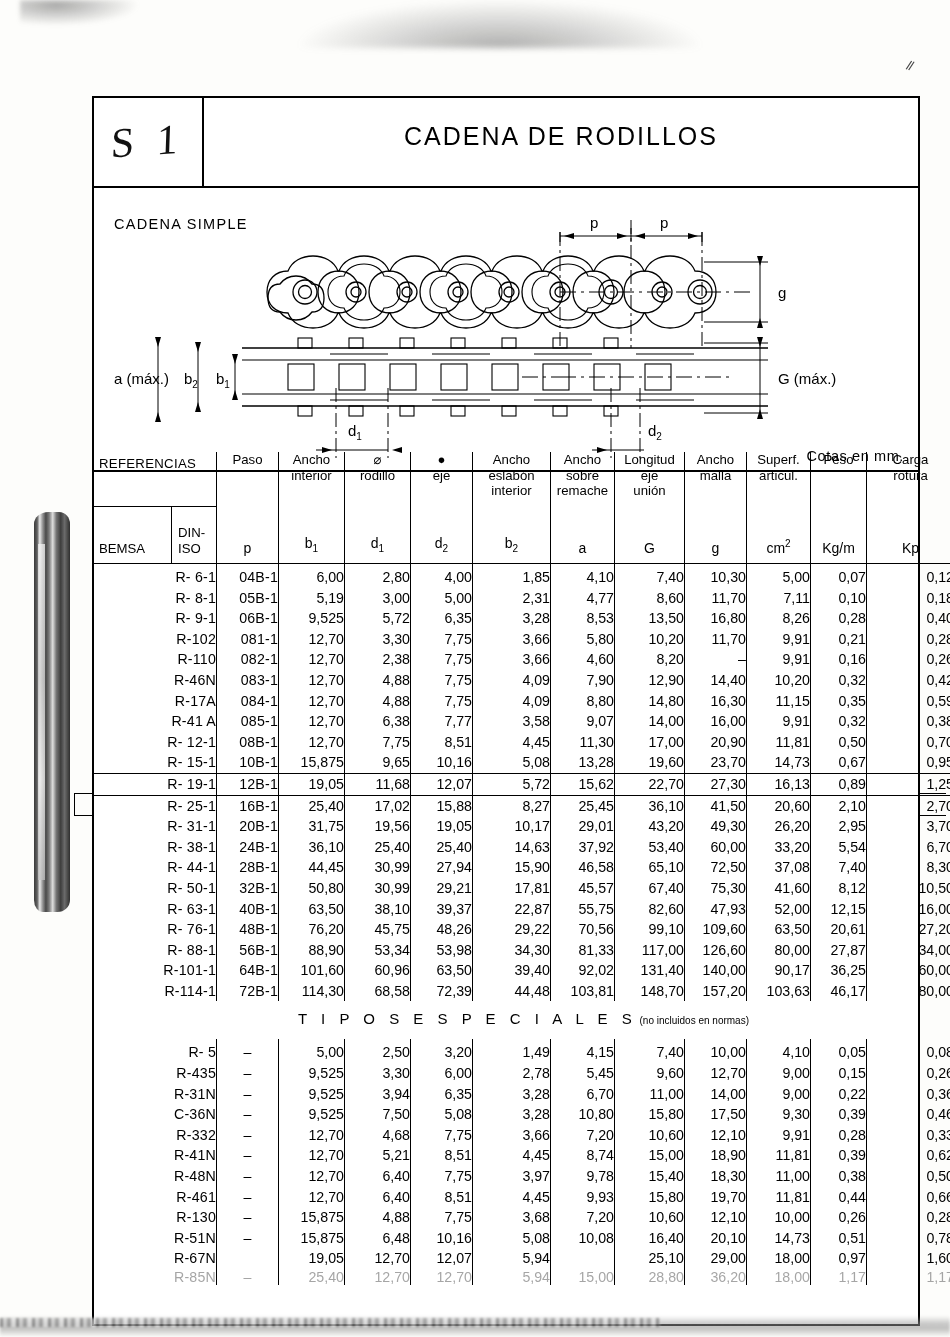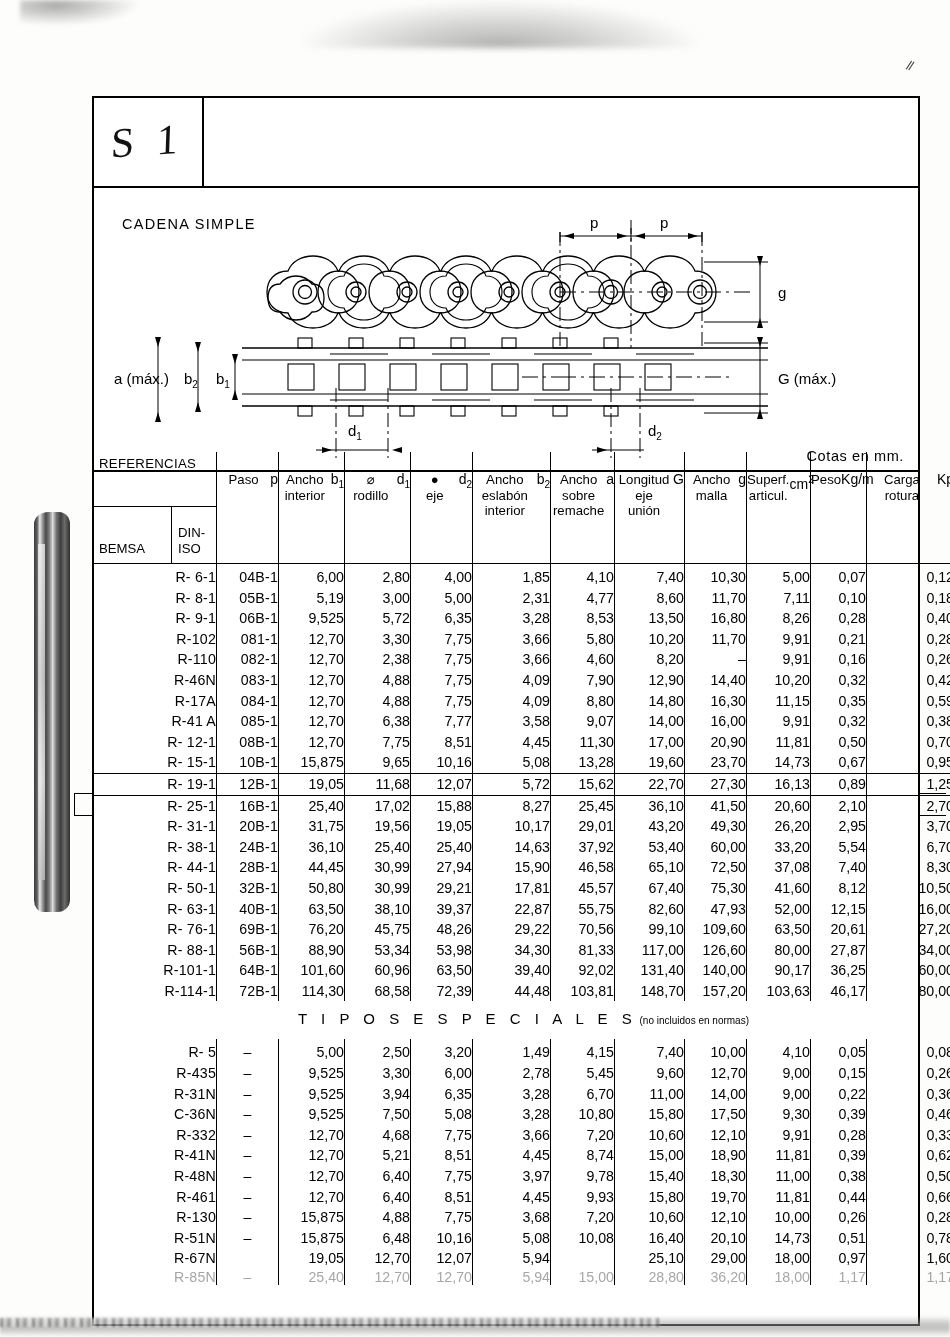--- a/index.html
+++ b/index.html
@@ -141,21 +141,21 @@
 
   
   .diagram {
     position: absolute;
     left: 92px; top: 188px;
     width: 828px; height: 284px;
     box-sizing: border-box;
     border-bottom: 2px solid #000;
   }
   .diag-label {
-    position: absolute; left: 30px; top: 28px;
+    position: absolute; left: 22px; top: 28px;
     font-size: 14.5px; letter-spacing: 1.3px;
   }
   .cotas {
     position: absolute; right: 16px; bottom: 6px;
     font-size: 14.5px; letter-spacing: .6px;
   }
   .svgwrap { position:absolute; left:0; top:0; width:828px; height:284px; }
 
   
   .tablewrap {
@@ -198,21 +198,21 @@
     font-size: 13.2px;
   }
   .ref-bot { display:flex; height: 56px; }
   .ref-bot > div {
     display:flex; align-items:flex-end;
     padding: 0 0 7px 6px;
     font-size: 13.2px;
   }
   .ref-bemsa { width: 72px; border-right: 1.4px solid #000; }
   .ref-diniso { flex:1; }
-  .hdr-stack { display:flex; flex-direction:row; height:100%;margin-top:20px; }
+  .hdr-stack { display:flex; flex-direction:column; height:100%; }
   .hdr-words { flex: 1 1 auto; }
   .hdr-sym { padding-bottom: 7px; font-size: 14px; }
   .sub { font-size: 10px; vertical-align: sub; }
   .sup { font-size: 10px; vertical-align: super; }
 
   tbody td {
     font-size: 14.2px;
     height: 20.6px;
     line-height: 20.6px;
     text-align: right;
@@ -257,20 +257,21 @@
   <div class="scan-spine"></div>
   <div class="page-corner-mark">//</div>
 
   <div class="frame"></div>
 
   <div class="titleblock">
     <div class="tb-ref">
       <span class="tb-ref-hand">S 1</span>
     </div>
     <div class="tb-mid">
+      <div class="tb-title">CADENA DE RODILLOS</div>
     </div>
   </div>
 
   <div class="diagram">
     <div class="diag-label">CADENA SIMPLE</div>
     <div class="cotas">Cotas en mm.</div>
 
     <svg class="svgwrap" viewBox="0 0 828 284">
       <g stroke="#000" fill="none" stroke-width="1.3">
 
@@ -817,21 +818,21 @@
             <td>55,75</td>
             <td>82,60</td>
             <td>47,93</td>
             <td>52,00</td>
             <td>12,15</td>
             <td>16,00</td>
             <td class="carga">38000</td>
           </tr>
           <tr>
             <td class="lbl-bemsa">R- 76-1</td>
-            <td class="lbl-bemsa">69B-1</td>
+            <td class="lbl-bemsa">48B-1</td>
             <td>76,20</td>
             <td>45,75</td>
             <td>48,26</td>
             <td>29,22</td>
             <td>70,56</td>
             <td>99,10</td>
             <td>109,60</td>
             <td>63,50</td>
             <td>20,61</td>
             <td>27,20</td>

